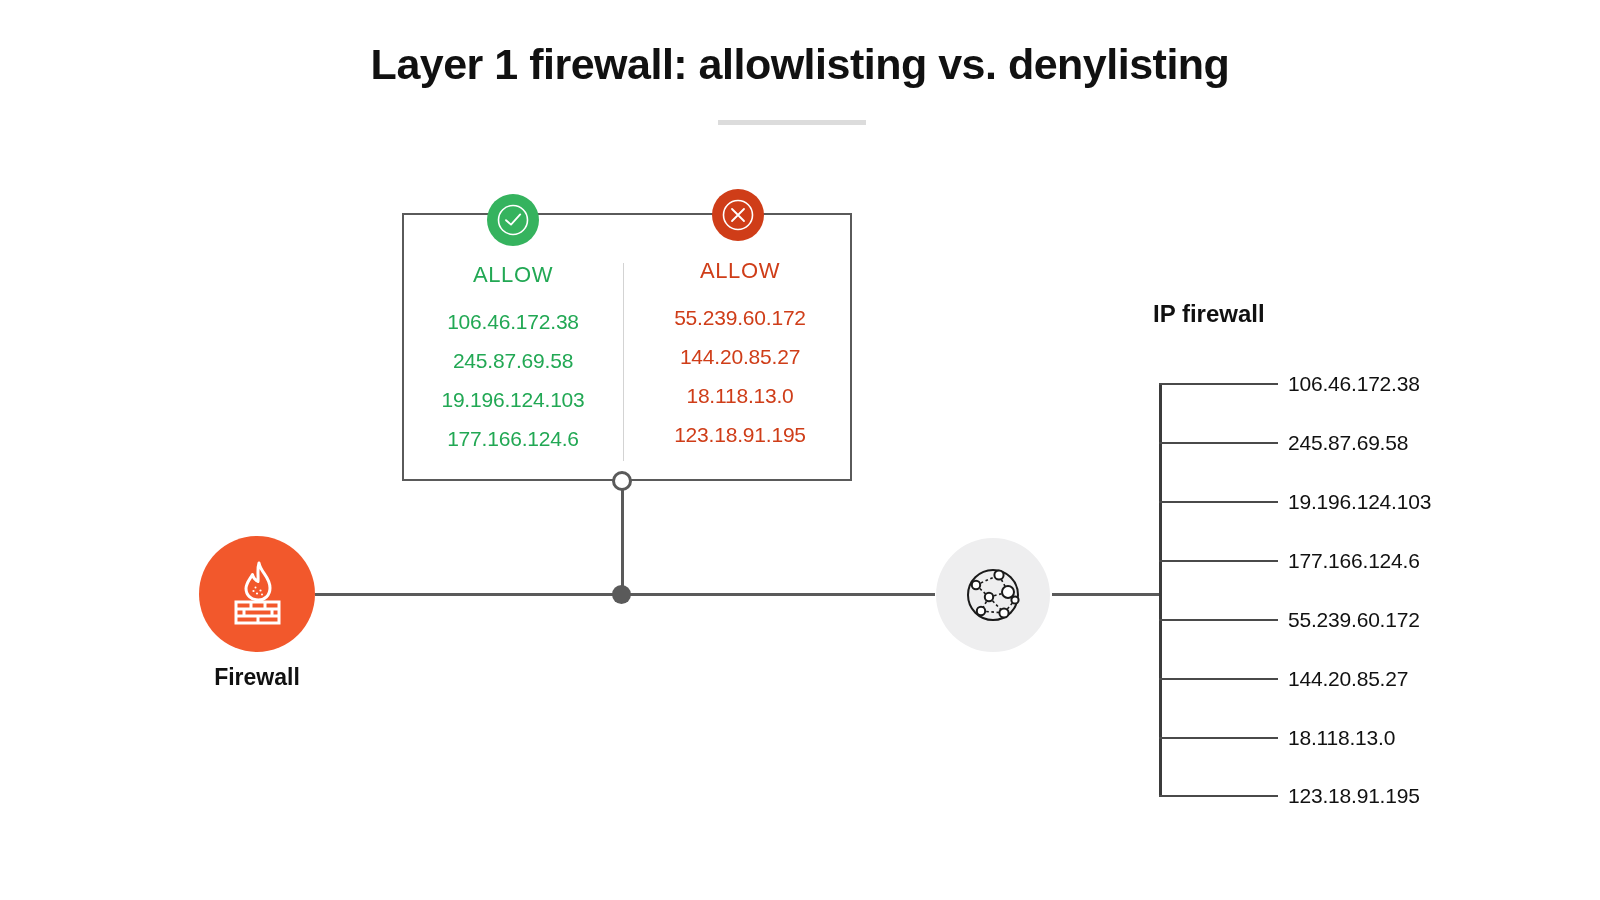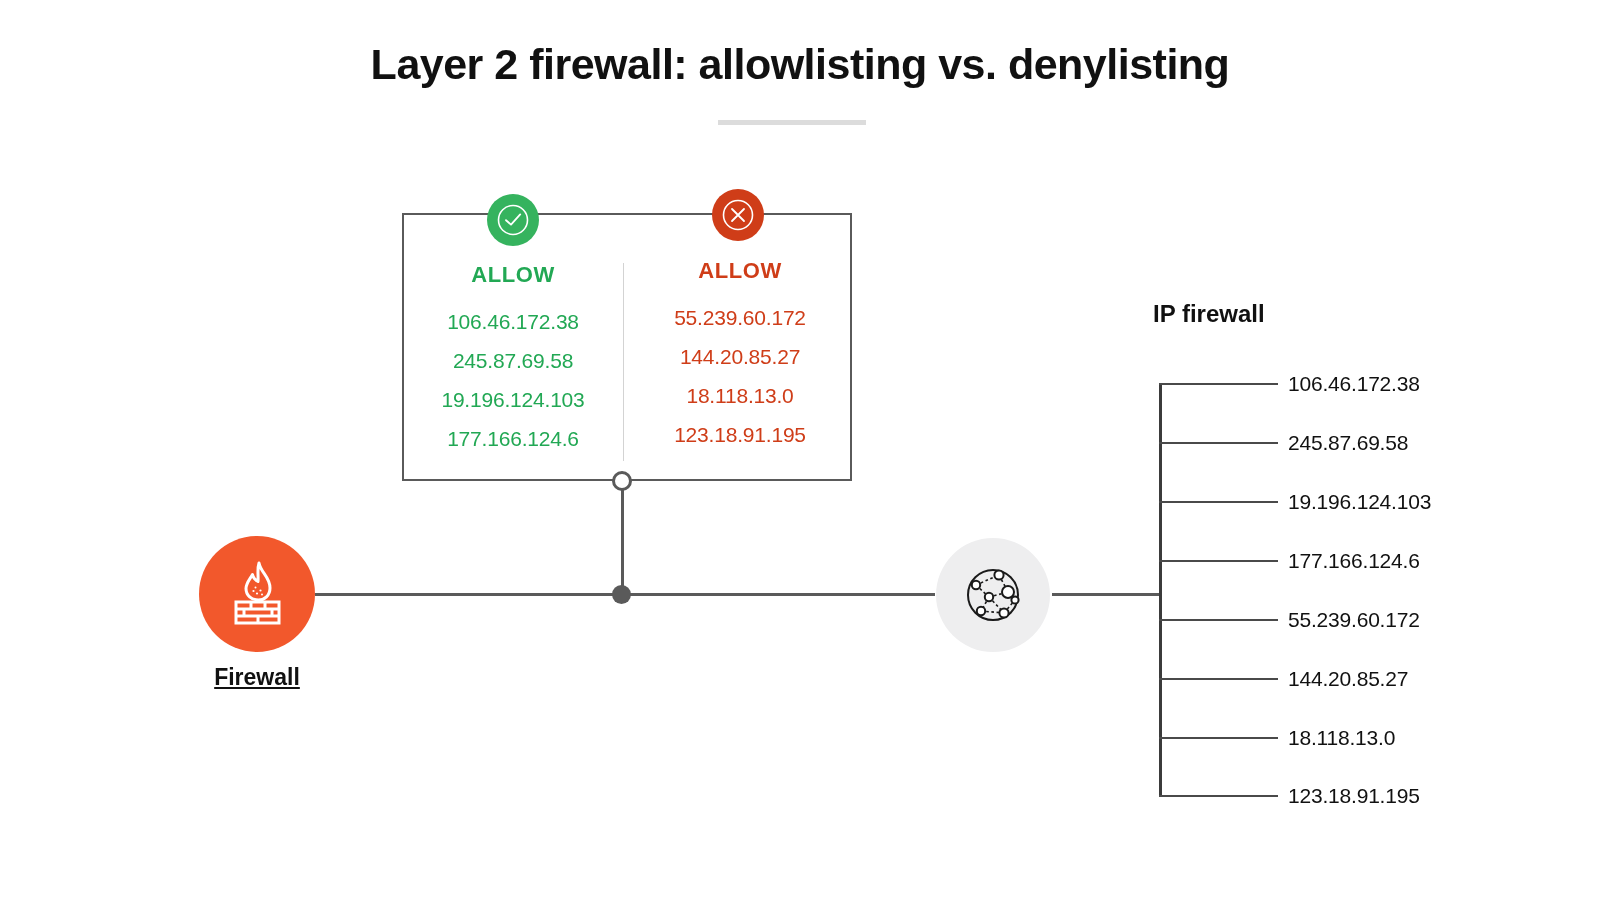--- a/index.html
+++ b/index.html
@@ -68,21 +68,21 @@
   .rule-col {
     position: absolute;
     width: 210px;
     text-align: center;
   }
   .rule-col.allow { left: 408px; top: 262px; }
   .rule-col.deny  { left: 635px; top: 258px; }
 
   .rule-heading {
     font-size: 22px;
-    font-weight: bold;
+    font-weight: normal;
     letter-spacing: 0.6px;
     margin-bottom: 14px;
   }
   .rule-heading.allow { color: #22a854; }
   .rule-heading.deny  { color: #cf3d18; }
 
   .rule-ip {
     font-size: 21px;
     line-height: 39px;
     letter-spacing: -0.2px;
@@ -159,21 +159,20 @@
     width: 114px; height: 114px;
     background: #eeeeef;
   }
   .node-label {
     position: absolute;
     width: 300px;
     text-align: center;
     font-size: 23px;
     font-weight: bold;
     color: #111111;
-    text-decoration: underline;
   }
   .node-label.firewall { left: 107px; top: 664px; }
   .node-label.internet { left: 843px; top: 664px; }
 
   
   .ip-title {
     position: absolute;
     left: 1153px;
     top: 300px;
     font-size: 24px;
@@ -210,21 +209,21 @@
     letter-spacing: -0.2px;
     white-space: nowrap;
     transform: translateY(-50%);
   }
 </style>
 </head>
 <body>
 
 <div class="stage">
 
-  <div class="title">Layer 2 firewall: allowlisting vs. denylisting</div>
+  <div class="title">Layer 1 firewall: allowlisting vs. denylisting</div>
   <div class="title-rule"></div>
 
   <div class="rule-box"></div>
   <div class="rule-divider"></div>
 
   <div class="rule-col allow">
     <div class="rule-heading allow">ALLOW</div>
     <div class="rule-ip allow">106.46.172.38</div>
     <div class="rule-ip allow">245.87.69.58</div>
     <div class="rule-ip allow">19.196.124.103</div>

